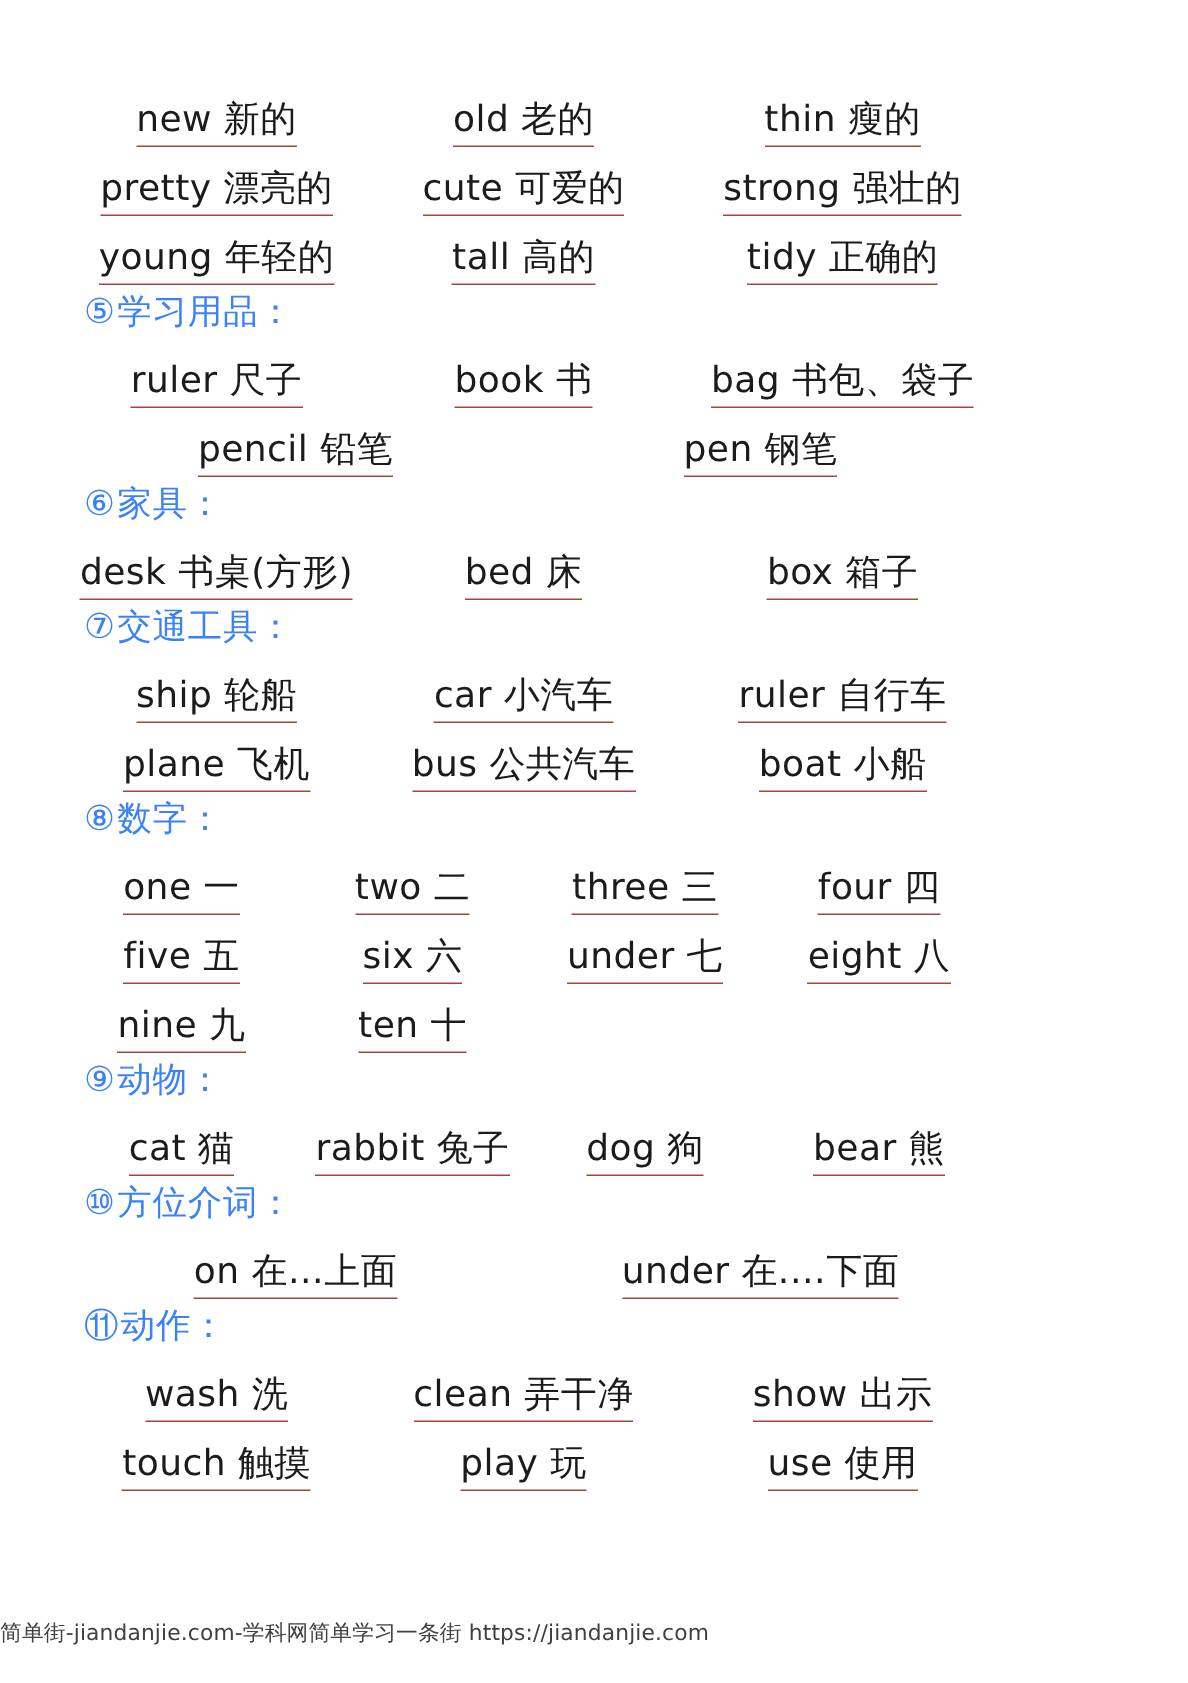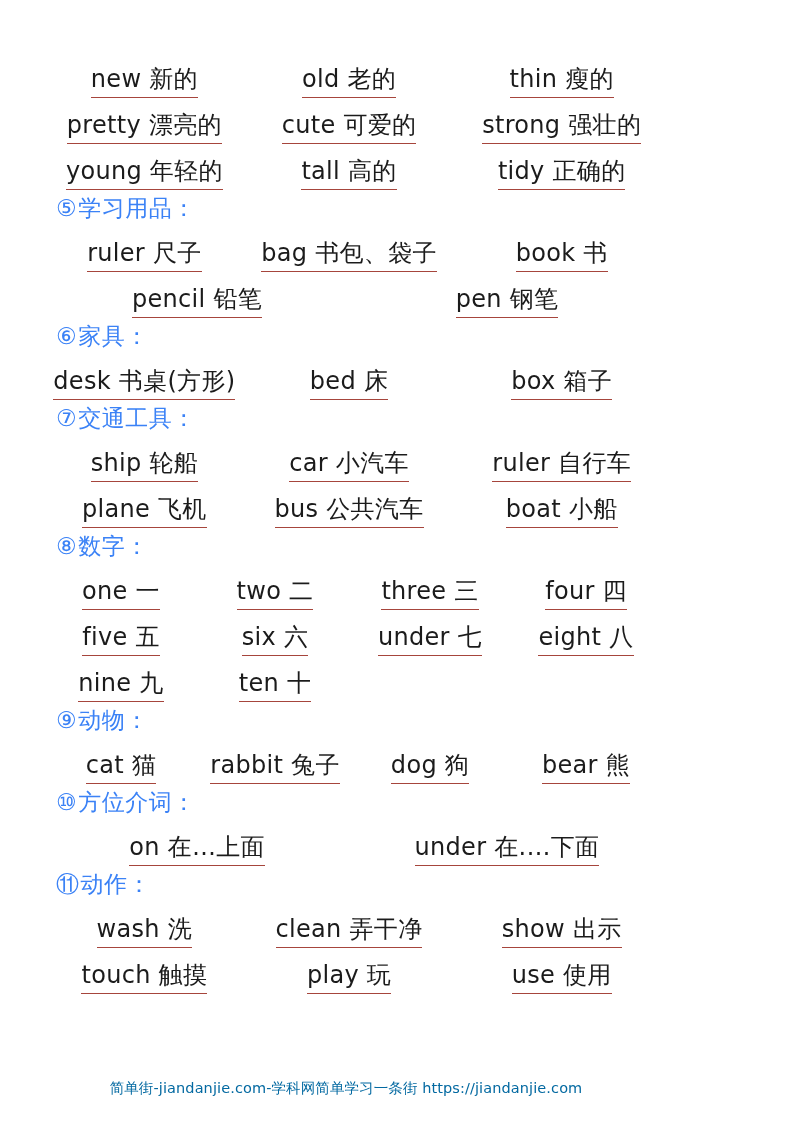--- a/index.html
+++ b/index.html
@@ -88,23 +88,23 @@
 
   
   .group { margin-bottom: 2px; }
 
   
   .footer {
     position: absolute;
     left: 0;
     right: 0;
     bottom: 24px;
-    text-align: center;
+    text-align: left;
     font-size: 14.5px;
-    color: #0369a1;
+    color: #404040;
     font-family: "DejaVu Sans", "Liberation Sans", sans-serif;
     letter-spacing: 0.1px;
   }
 </style>
 </head>
 <body>
 
 <div class="sheet">
 
   <div class="group" id="top-group">
@@ -144,24 +144,24 @@
     </div>
 
   <div id="sections-container">
       <div class="group">
         <div class="section-head"><span class="circ-num">⑤</span><span class="head-label">学习用品：</span></div>
         <div class="word-row cols-3">
           <div class="cell">
             <span class="word">ruler 尺子</span>
           </div>
           <div class="cell">
+            <span class="word">book 书</span>
+          </div>
+          <div class="cell">
             <span class="word">bag 书包、袋子</span>
-          </div>
-          <div class="cell">
-            <span class="word">book 书</span>
           </div>
         </div>
         <div class="word-row cols-3">
           <div class="cell">
             <span class="word">pencil 铅笔</span>
           </div>
           <div class="cell">
             <span class="word">pen 钢笔</span>
           </div>
         </div>

